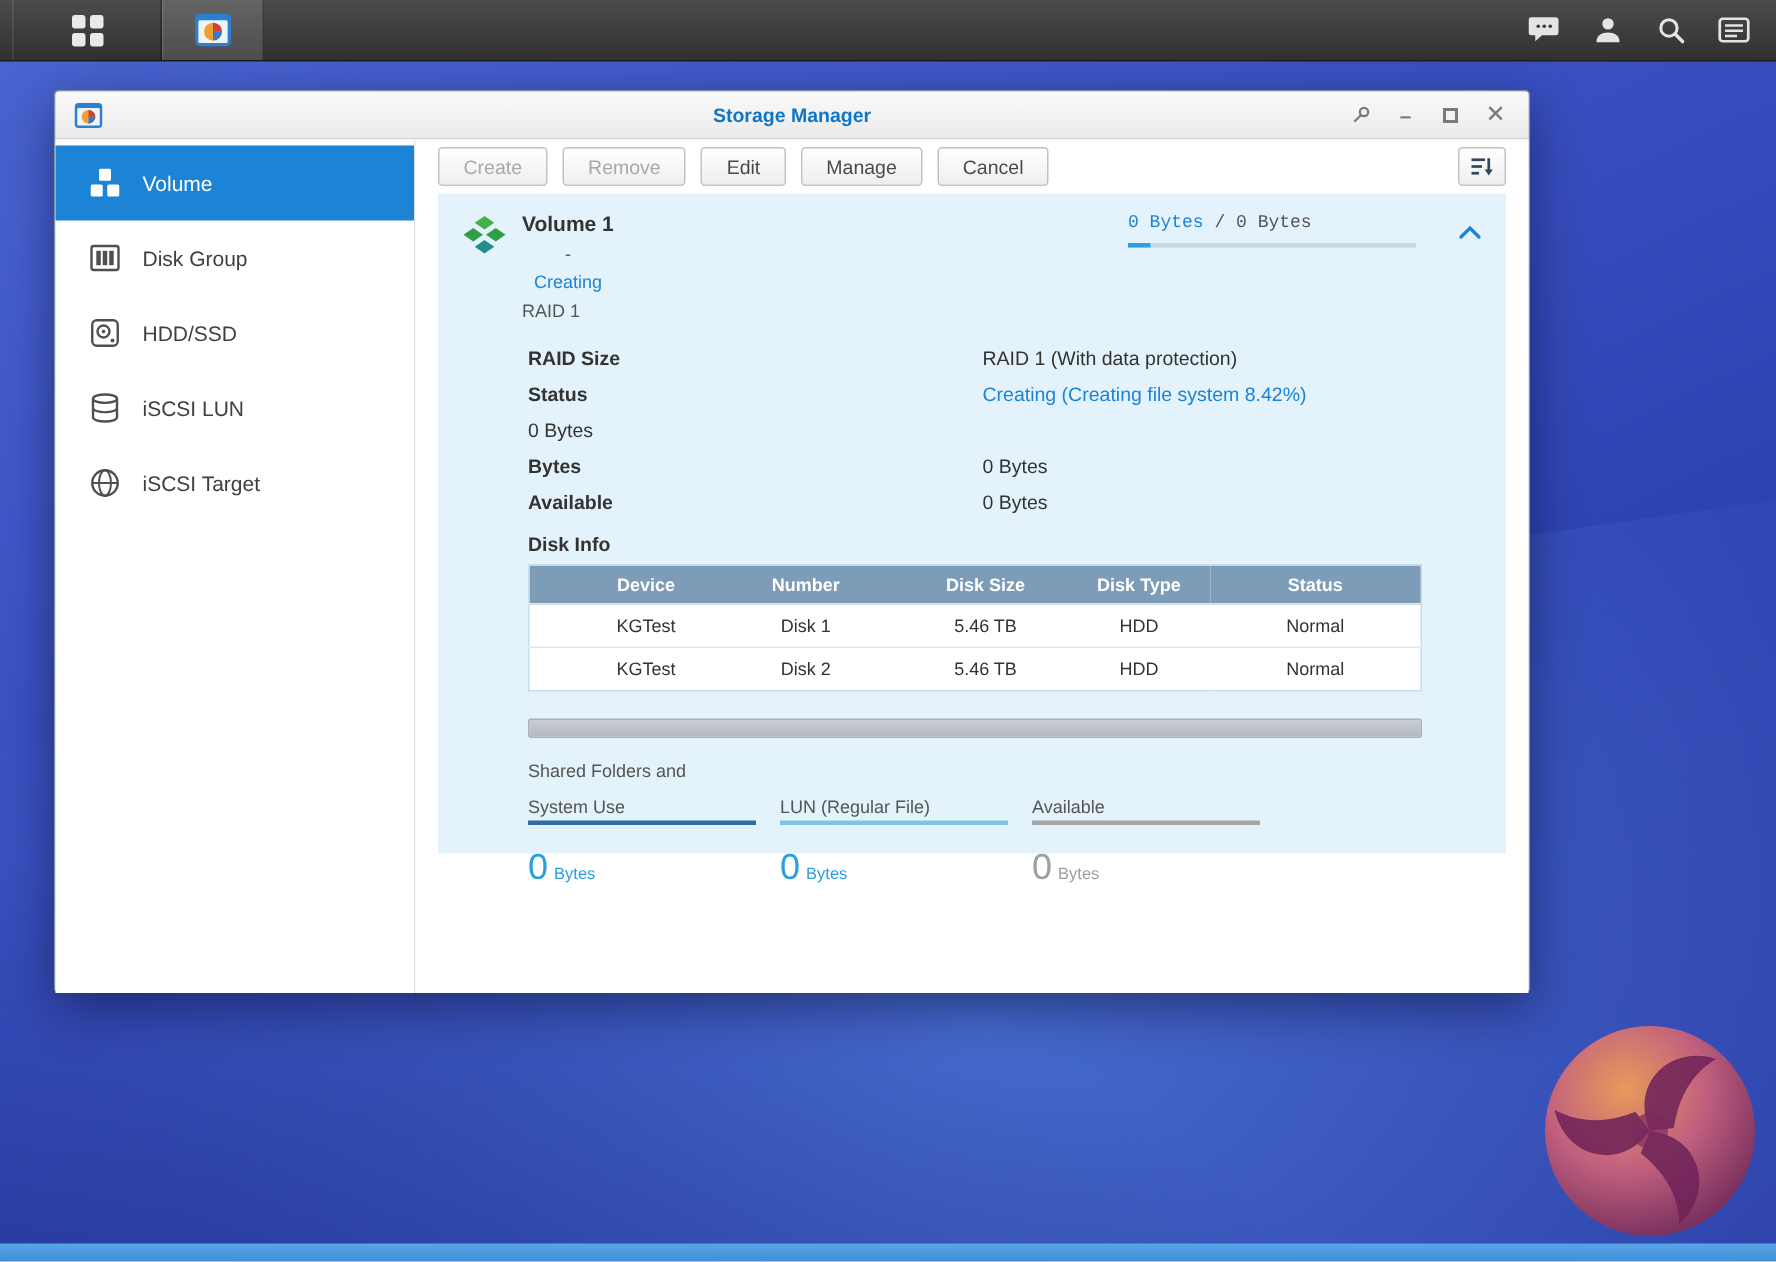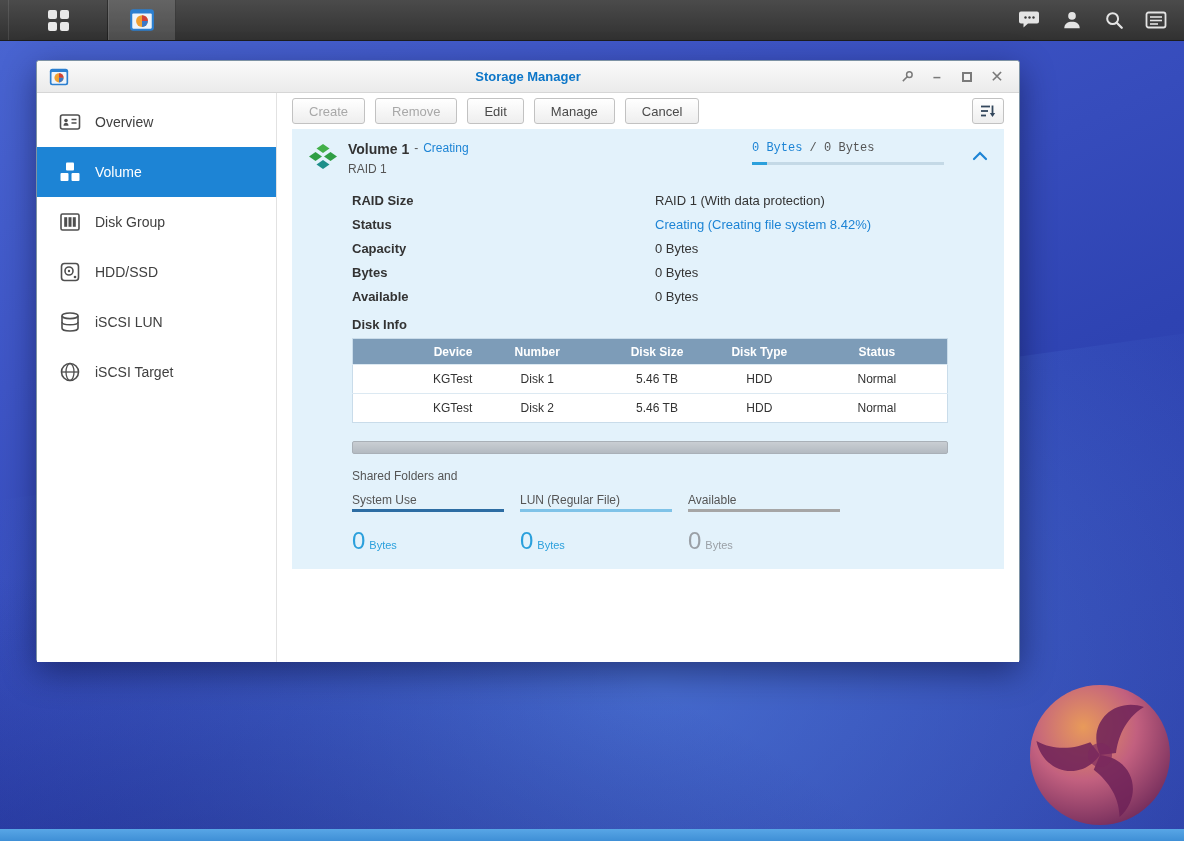--- a/index.html
+++ b/index.html
@@ -84,21 +84,21 @@
     margin-left:auto; width:32px; height:26px; border:1px solid #c2c2c2; border-radius:3px;
     background:linear-gradient(#ffffff,#eeeeee); display:flex; align-items:center; justify-content:center; cursor:pointer;
   }
 
   .panel {
     margin:0 15px; height:440px; background:#e3f2fb; padding:8px 16px; position:relative;
   }
   .vol-header { display:flex; align-items:flex-start; padding-top:4px; }
   .vol-icon { width:30px; height:30px; margin-top:2px; }
   .vol-titles { margin-left:10px; }
-  .vol-line1 { display:flex; align-items:flex-start; gap:5px; }
+  .vol-line1 { display:flex; align-items:center; gap:5px;flex-direction:column; }
   .vol-name { font-size:14px; font-weight:bold; color:#333; }
   .vol-sep { font-size:12px; color:#555; }
   .vol-state { font-size:12px; color:#1d84d5; }
   .vol-raid { font-size:12px; color:#555; margin-top:5px; }
   .vol-usage { margin-left:auto; margin-right:44px; width:192px;font-family:Liberation Mono, monospace; }
   .vol-usage-text { font-size:12px; color:#555; }
   .vol-usage-text .link { color:#1d84d5; cursor:pointer; }
   .vol-track { margin-top:7px; height:3px; background:#c4d9e6; }
   .vol-fill { height:3px; width:8%; background:#2ba0dc; }
   .collapse { position:absolute; right:16px; top:18px; cursor:pointer; }
@@ -109,21 +109,21 @@
   .d-value { color:#333; }
   .d-value.link { color:#1d84d5; }
 
   .disk-title { margin:9px 0 0 44px; font-size:13px; font-weight:bold; color:#333; height:18px; }
 
   .disk-table { margin:3px 0 0 44px; width:596px; border-collapse:collapse; background:#fff; font-size:12px; }
   .disk-table th {
     background:#7d9cb8; color:#fff; font-weight:bold; height:26px; text-align:center;
   }
   .disk-table td { height:29px; color:#333; text-align:center; border-top:1px solid #dce9f2; }
-  .disk-table .c-dev, .disk-table th.h-dev { text-align:right; padding-left:36px; }
+  .disk-table .c-dev, .disk-table th.h-dev { text-align:center; padding-left:36px; }
   .disk-table { border:1px solid #c9dcea; }
   .c-status { color:#3aa33a; }
   .col-w0{width:120px}.col-w1{width:130px}.col-w2{width:110px}.col-w3{width:95px}.col-w4{width:141px}
 
   .usage-bar { margin:18px 0 0 44px; width:596px; height:13px; background:linear-gradient(#c9ced3,#b3bac1); border:1px solid #a9b0b7; border-radius:2px; }
 
   .stats { margin:15px 0 0 44px; display:flex; gap:16px; }
   .stat { width:152px; }
   .stat-l1 { height:24px; font-size:12px; color:#555; }
   .stat-l2 { height:16px; font-size:12px; color:#555; }
@@ -218,32 +218,20 @@
         <span class="wc">
             <span class="wc-max"></span>
           </span>
         <span class="wc wc-close">✕</span>
       </div>
     </div>
 
     <div class="win-body">
 
       <div class="sidebar">
-        <div class="side-item">
-          <span class="icon">
-            <svg width="22" height="22" viewBox="0 0 22 22">
-                <rect x="1.5" y="4" width="19" height="14" rx="2" fill="none" stroke="currentColor" stroke-width="1.6"></rect>
-                <circle cx="7" cy="9.5" r="1.8" fill="currentColor"></circle>
-                <path d="M4.5 14.8 c0-2 1.2-3 2.5-3 s2.5 1 2.5 3 z" fill="currentColor"></path>
-                <line x1="12.5" y1="8.5" x2="17.5" y2="8.5" stroke="currentColor" stroke-width="1.5"></line>
-                <line x1="12.5" y1="12" x2="17.5" y2="12" stroke="currentColor" stroke-width="1.5"></line>
-              </svg>
-          </span>
-          <span>Overview</span>
-        </div>
         <div class="side-item selected">
           <span class="icon">
             <svg width="22" height="22" viewBox="0 0 22 22" fill="currentColor">
                 <rect x="7" y="1.5" width="8" height="8" rx="1"></rect>
                 <rect x="1.5" y="12" width="8" height="8" rx="1"></rect>
                 <rect x="12.5" y="12" width="8" height="8" rx="1"></rect>
               </svg>
           </span>
           <span>Volume</span>
         </div>
@@ -343,21 +331,20 @@
           <div class="details">
             <div class="d-row">
               <div class="d-label">RAID Size</div>
               <div class="d-value">RAID 1 (With data protection)</div>
             </div>
             <div class="d-row">
               <div class="d-label">Status</div>
               <div class="d-value link">Creating (Creating file system 8.42%)</div>
             </div>
             <div class="d-row">
-              <div class="d-label">Capacity</div>
               <div class="d-value">0 Bytes</div>
             </div>
             <div class="d-row">
               <div class="d-label">Bytes</div>
               <div class="d-value">0 Bytes</div>
             </div>
             <div class="d-row">
               <div class="d-label">Available</div>
               <div class="d-value">0 Bytes</div>
             </div>

